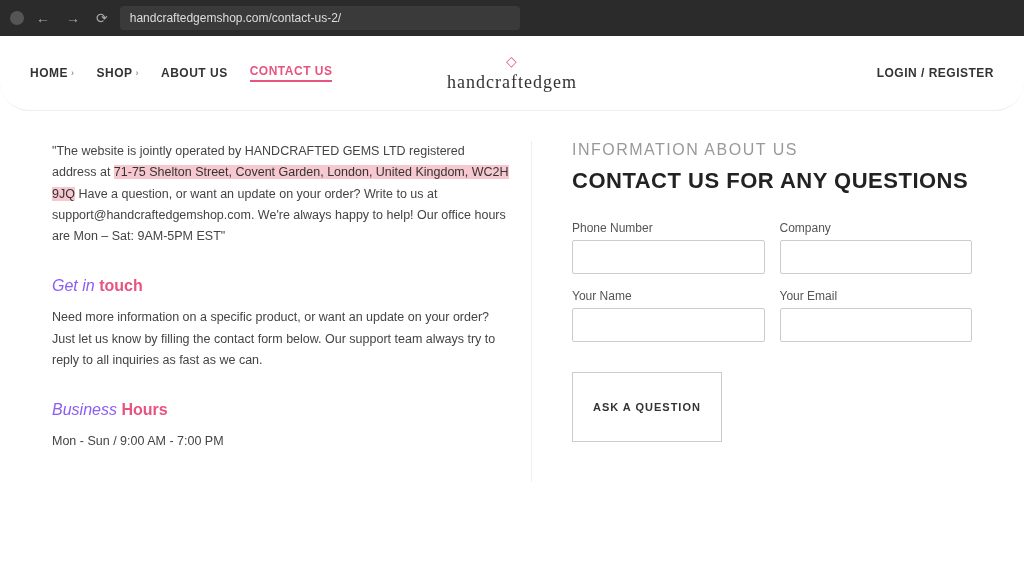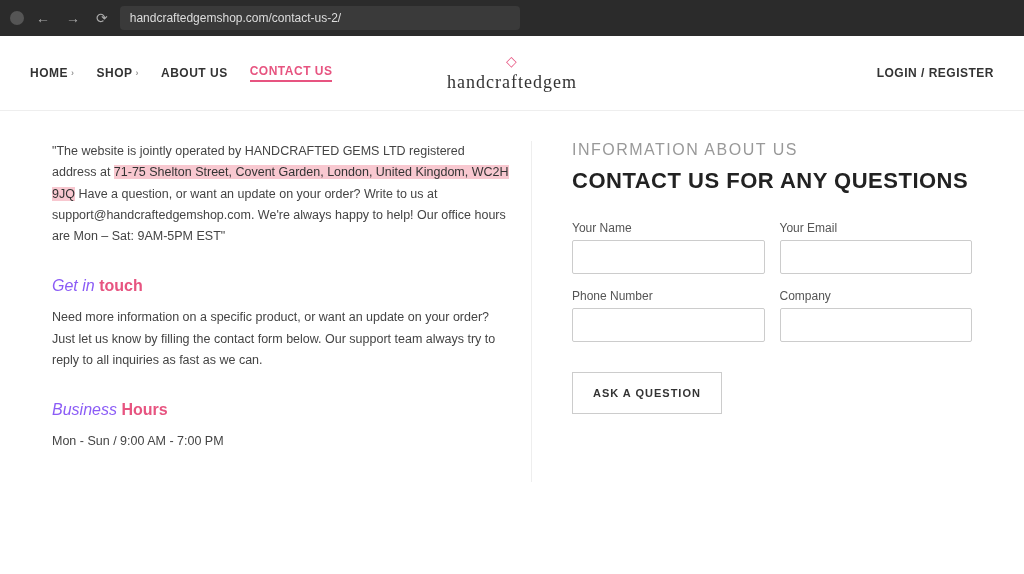--- a/index.html
+++ b/index.html
@@ -46,20 +46,21 @@
 
     
     .site-header {
       border-bottom: 1px solid #eee;
       padding: 0 30px;
       height: 75px;
       display: flex;
       align-items: center;
       justify-content: space-between;
       background: #fff;
+      border-radius: 29px;
     }
     .nav-left {
       display: flex;
       gap: 22px;
       align-items: center;
     }
     .nav-item {
       font-size: 12px;
       font-weight: 600;
       color: #333;
@@ -209,21 +210,21 @@
       padding: 8px;
       font-size: 12px;
       color: #333;
       background: #fff;
       width: 100%;
       resize: vertical;
     }
     .submit-btn {
       background: #fff;
       border: 1px solid #ccc;
-      padding: 14px 20px;
+      padding: 28px 20px;
       font-size: 11px;
       font-weight: 600;
       letter-spacing: 1px;
       text-transform: uppercase;
       cursor: pointer;
       color: #333;
       margin-top: 15px;
     }
   </style>
 </head>
@@ -288,38 +289,38 @@
     </div>
   </div>
 
   <div class="right-col">
     <div class="info-label">INFORMATION ABOUT US</div>
     <h2 class="contact-heading">CONTACT US FOR ANY QUESTIONS</h2>
 
     <form>
       <div class="form-row">
         <div class="form-group">
+          <label class="form-label">Phone Number</label>
+          <input class="form-input" type="tel" style="">
+        </div>
+        <div class="form-group">
+          <label class="form-label">Company</label>
+          <input class="form-input" type="text" style="">
+        </div>
+      </div>
+
+      <div class="form-row">
+        <div class="form-group">
           <label class="form-label">Your Name</label>
           <input class="form-input" type="text" style="">
         </div>
         <div class="form-group">
           <label class="form-label">Your Email</label>
           <input class="form-input" type="email" style="">
         </div>
       </div>
 
-      <div class="form-row">
-        <div class="form-group">
-          <label class="form-label">Phone Number</label>
-          <input class="form-input" type="tel" style="">
-        </div>
-        <div class="form-group">
-          <label class="form-label">Company</label>
-          <input class="form-input" type="text" style="">
-        </div>
-      </div>
-
 
       <button class="submit-btn" type="submit">ASK A QUESTION</button>
     </form>
   </div>
 
 </div>
 
 </body></html>

